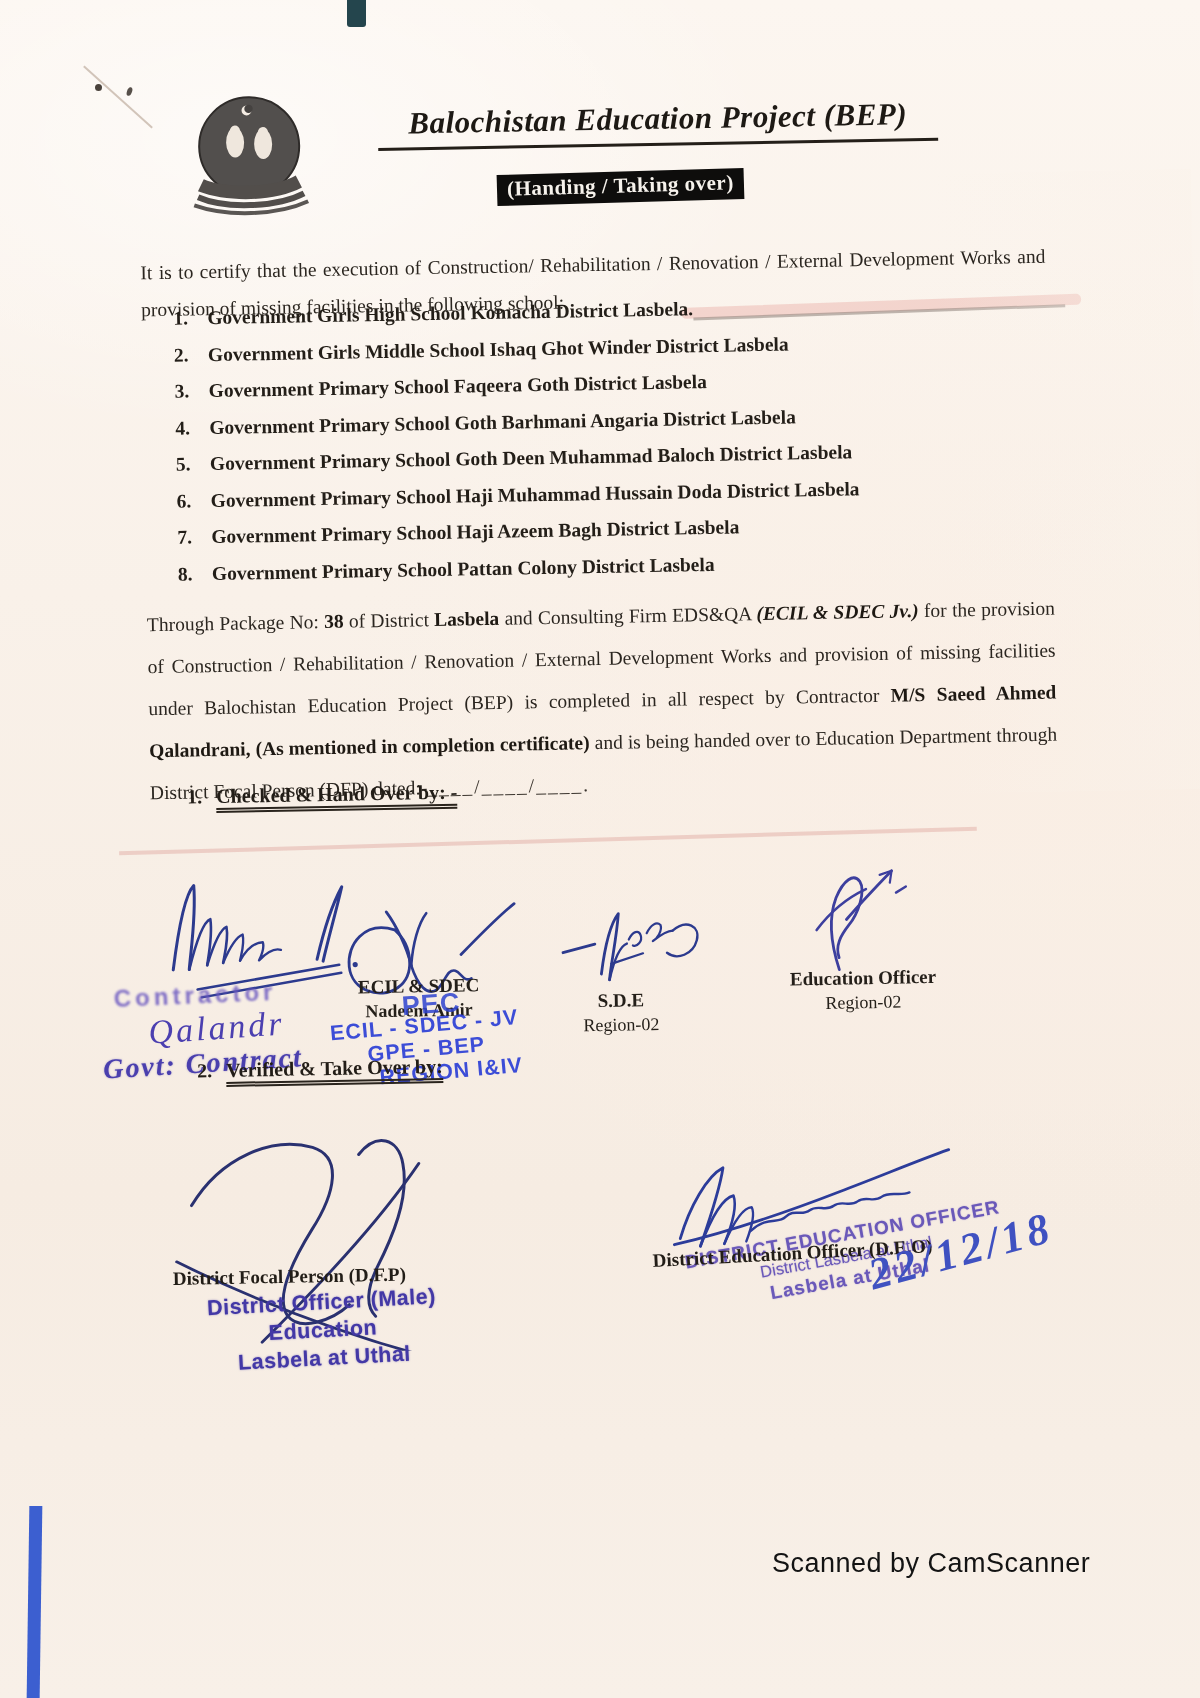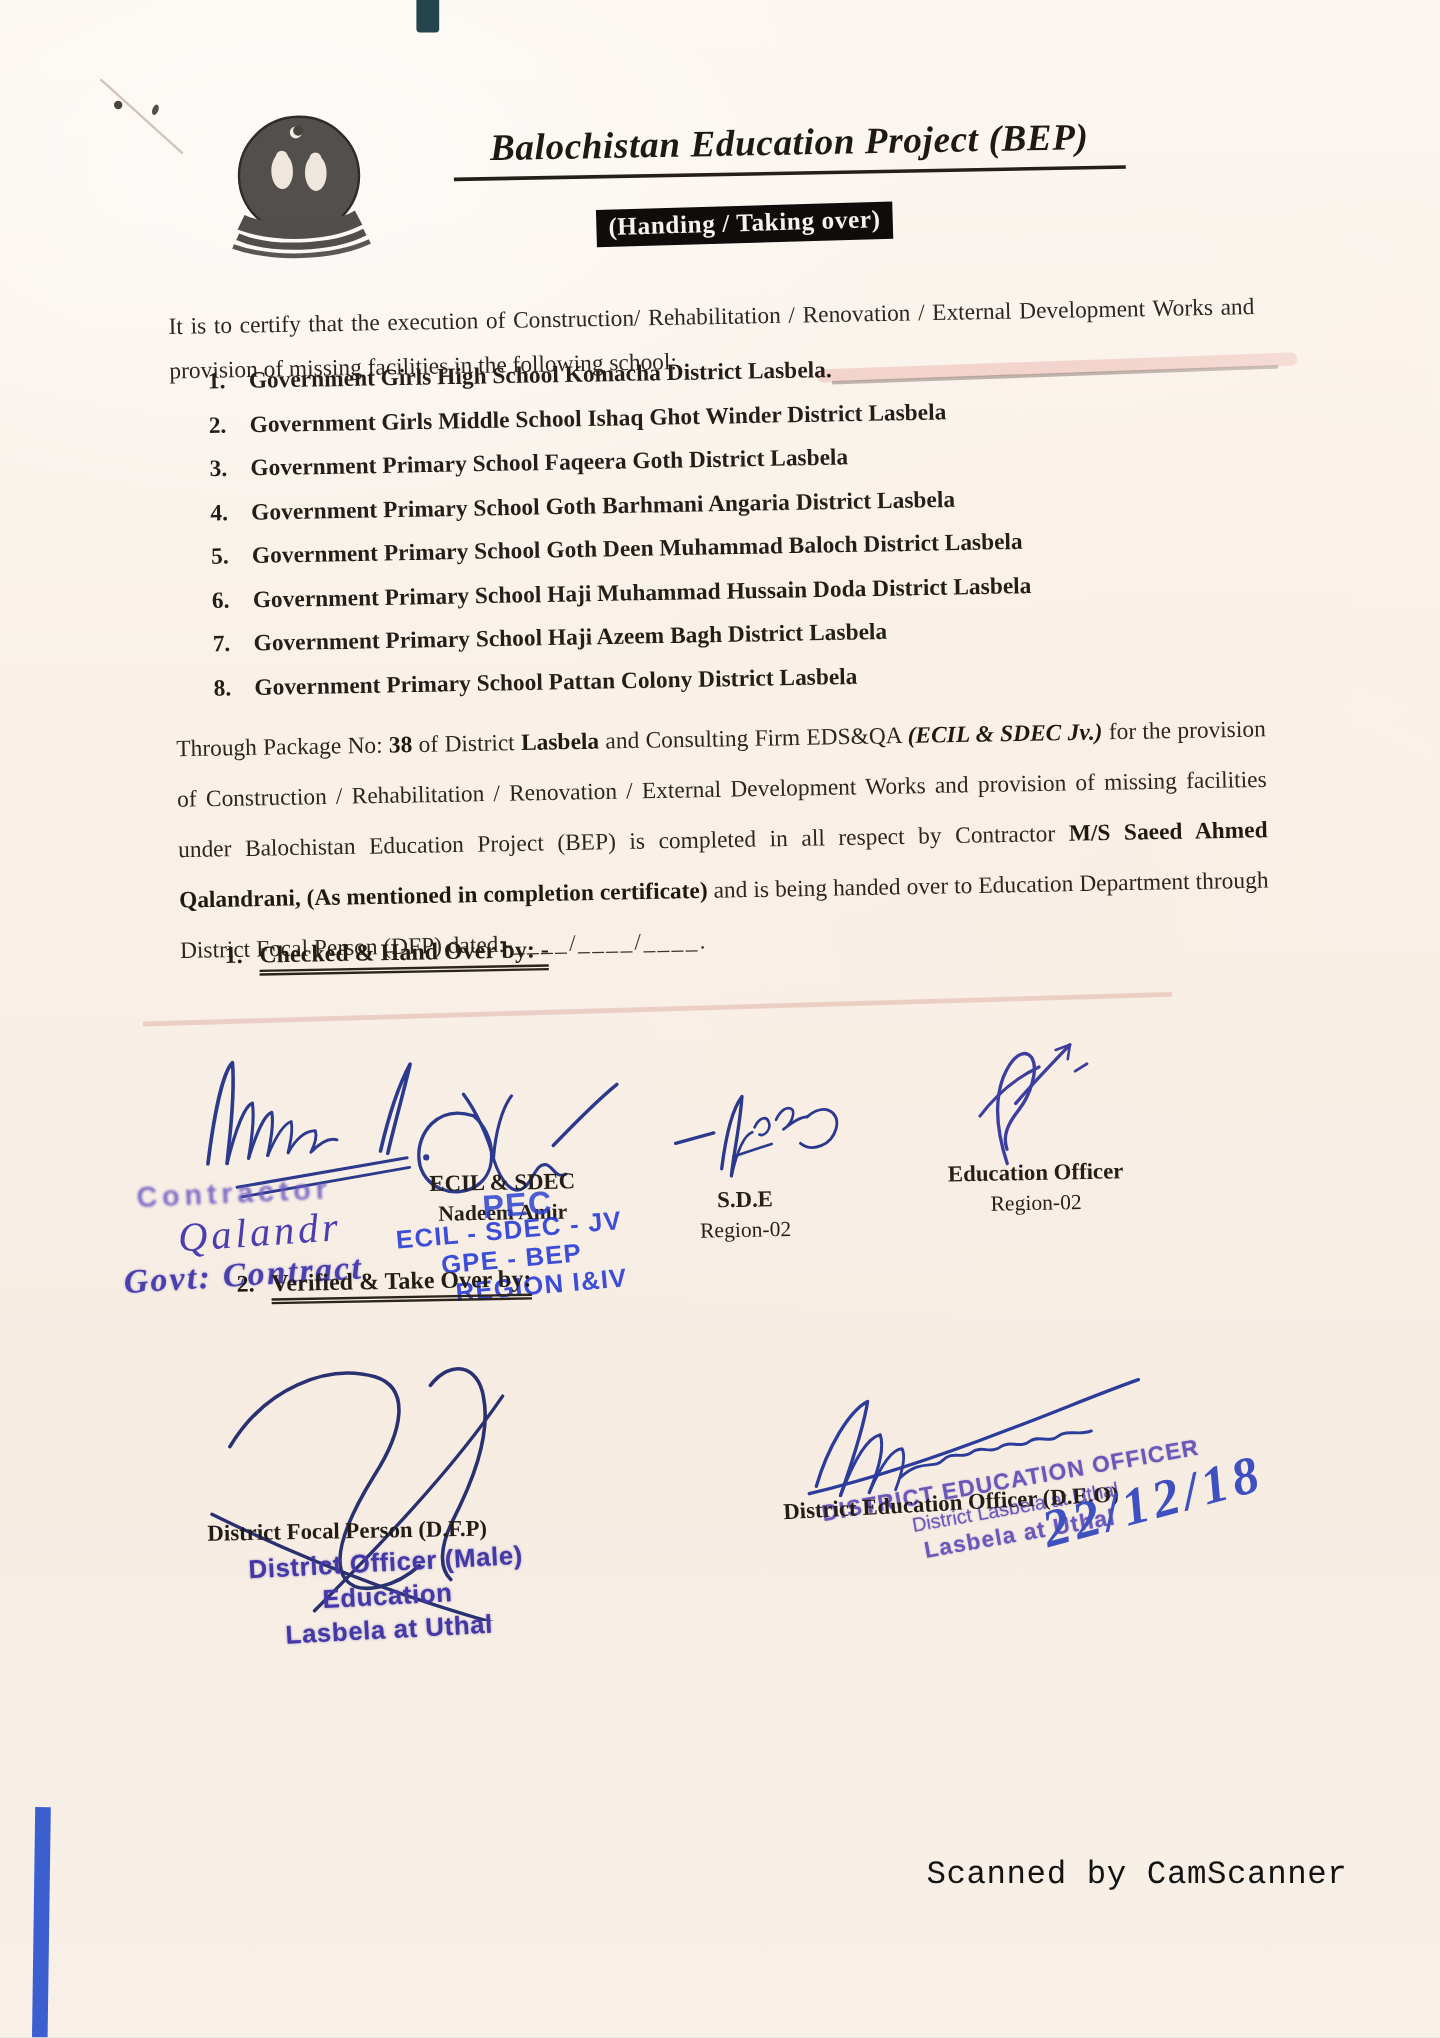--- a/index.html
+++ b/index.html
@@ -87,21 +87,21 @@
     font-family:"Liberation Sans",sans-serif;font-weight:bold;color:#5b49b5;
     transform:rotate(-9deg);opacity:.9;text-shadow:0 0 1.5px rgba(91,73,181,.5);
   }
   .stamp-deo .l1{font-size:19px;letter-spacing:1px;}
   .stamp-deo .l2{font-size:16.5px;font-weight:normal;margin-top:2px;}
   .stamp-deo .l3{font-size:19px;margin-top:2px;letter-spacing:1px;}
   .hand-date{left:856px;top:1232px;font-size:44px;color:#3f51c1;transform:rotate(-14deg);letter-spacing:4px;z-index:4;font-weight:bold;}
 
   .footer{
     position:absolute;left:772px;top:1548px;font-size:27px;color:#131313;
-    font-family:Liberation Mono, monospace;letter-spacing:.5px;
+    font-family:Liberation Sans, sans-serif;letter-spacing:.5px;
   }
 </style>
 </head>
 <body>
 
 <div class="page">
 
   <div class="strip-top"></div>
   <div class="strip-bottom"></div>
   <div class="crease"></div>

